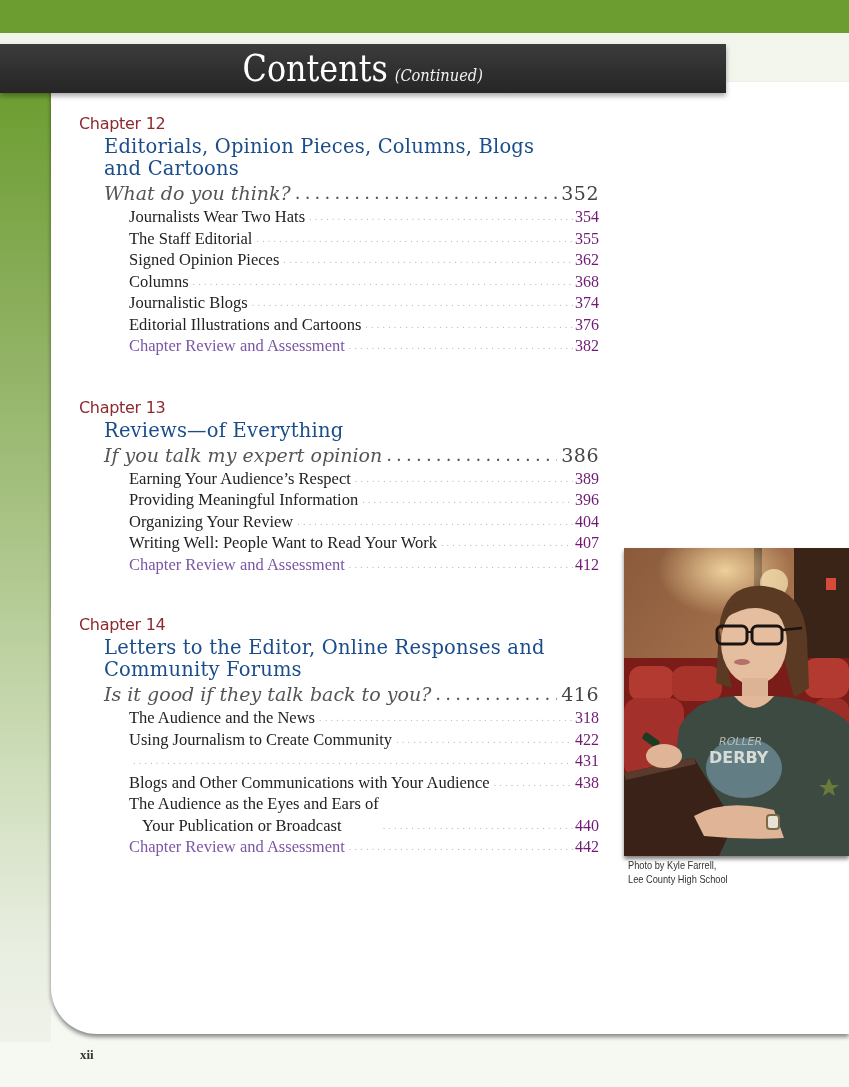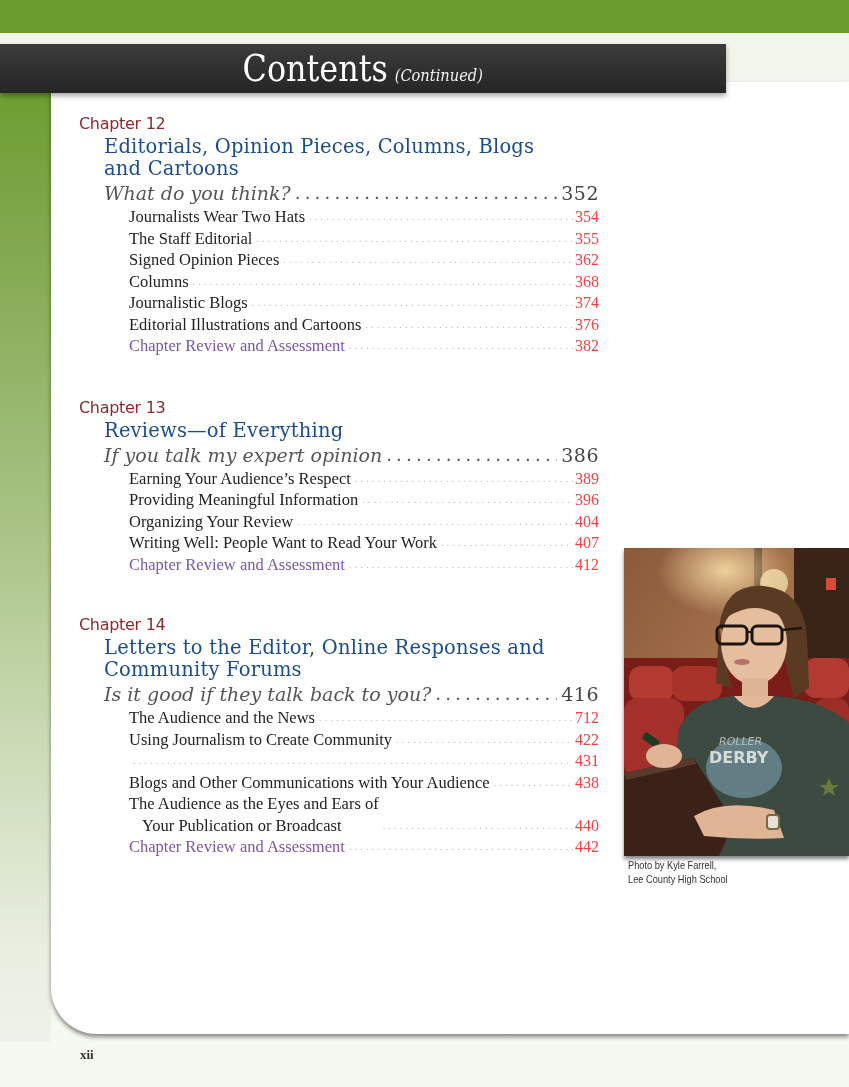--- a/index.html
+++ b/index.html
@@ -68,21 +68,21 @@
     .lead-row .page-num { font-style: normal; font-size: 19px; color: #444; letter-spacing: 0.5px; }
     .item-row {
       margin-left: 50px; color: #222222; font-size: 15px; line-height: 21.5px;
       font-family: "Liberation Serif", serif;
     }
     .item-row .label { font-size: 16.5px; }
     .item-row .dots {
       flex: 1; overflow: hidden; margin: 0 2px 0 4px; color: #b9b9b9; font-size: 10px;
       letter-spacing: 3.2px;
     }
-    .item-row .page-num { font-size: 16px; color: #ef4444; }
+    .item-row .page-num { font-size: 16px; color: #701a75; }
     .item-row.review .label { color: #7b55a6; }
     .item-row.multiline { align-items: flex-end; }
     .item-row .ml-label { display: flex; flex-direction: column; }
     .item-row .ml-label span { display: block; font-size: 16.5px; }
     .item-row .ml-label span.indent { padding-left: 13px; }
     .photo-wrap {
       position: absolute; left: 624px; top: 548px; width: 225px; height: 308px; z-index: 2;
       box-shadow: 0 3px 4px rgba(0,0,0,0.5);
       overflow: hidden;
     }
@@ -206,21 +206,21 @@
       <div>Community Forums</div>
     </div>
     <div class="lead-row">
       <span>Is it good if they talk back to you?</span>
       <span class="dots">..............................................</span>
       <span class="page-num">416</span>
     </div>
     <div class="item-row">
       <span class="label">The Audience and the News</span>
       <span class="dots">.....................................................................................................</span>
-      <span class="page-num">712</span>
+      <span class="page-num">318</span>
     </div>
     <div class="item-row">
       <span class="label">Using Journalism to Create Community</span>
       <span class="dots">.....................................................................................................</span>
       <span class="page-num">422</span>
     </div>
     <div class="item-row multiline">
       <span class="dots">.....................................................................................................</span>
       <span class="page-num">431</span>
     </div>

